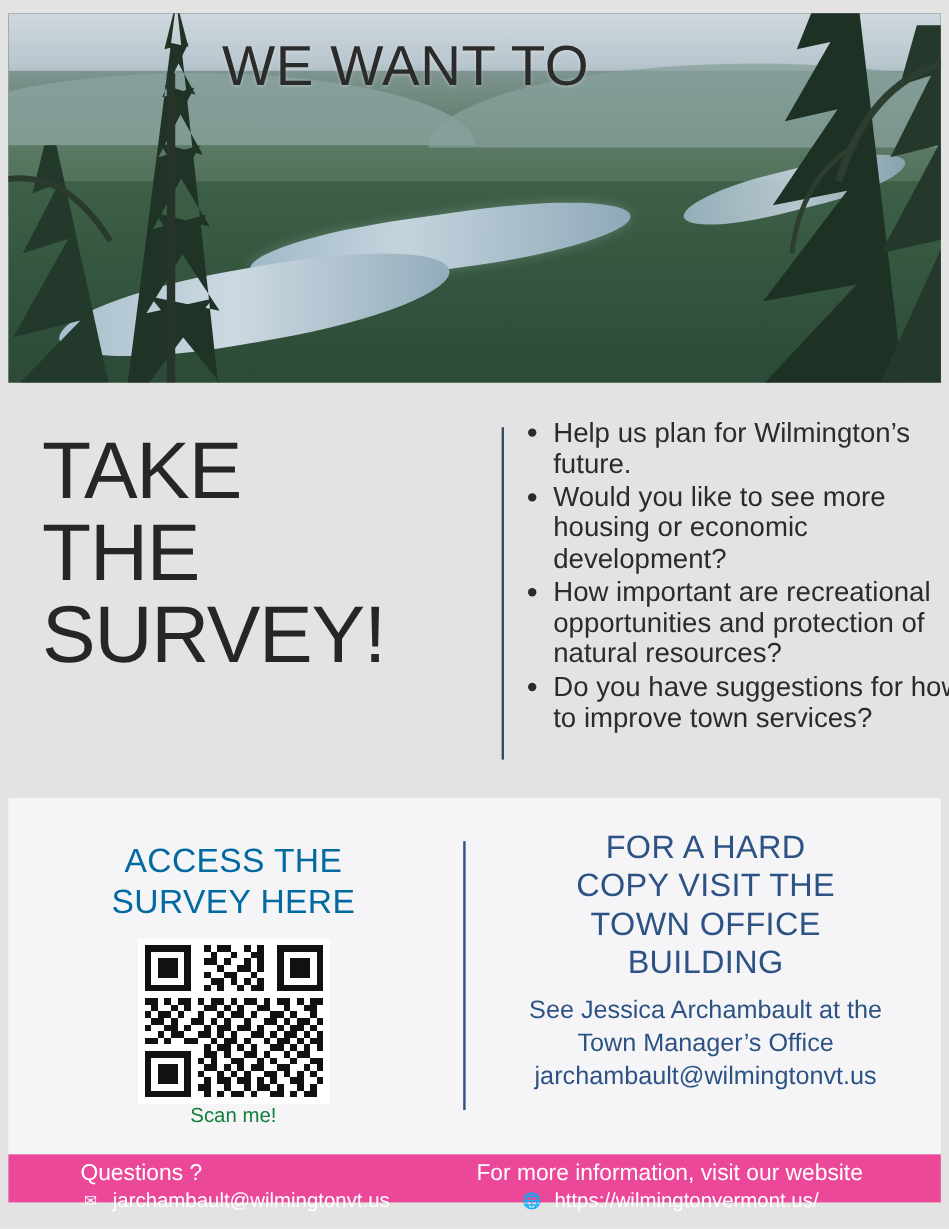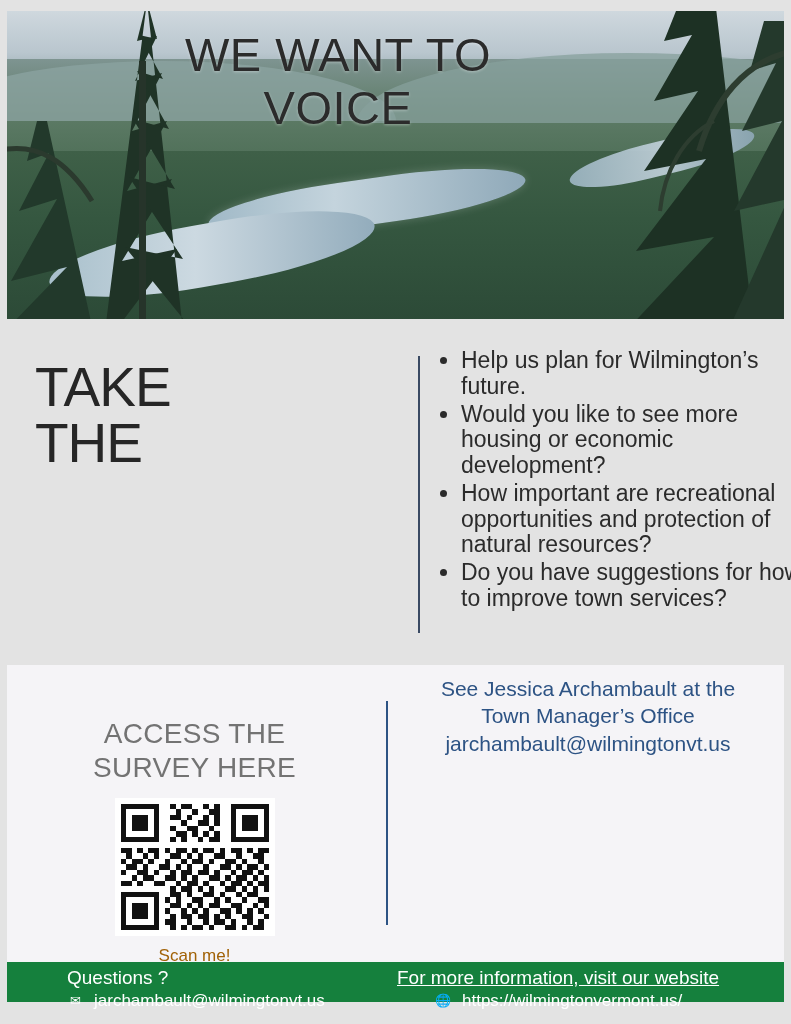--- a/index.html
+++ b/index.html
@@ -125,21 +125,21 @@
     top: 319px;
     width: 777px;
     height: 346px;
     background: #e3e3e3;
   }
   .take-survey {
     position: absolute;
     left: 28px;
     top: 40px;
     width: 370px;
-    font-size: 55px;
+    font-size: 67px;
     line-height: 1.02;
     color: #262626;
     letter-spacing: -1px;
     font-weight: 400;
   }
   .bullet-rule {
     position: absolute;
     left: 411px;
     top: 37px;
     width: 2px;
@@ -170,40 +170,39 @@
     height: 297px;
     background: #f5f4f7;
   }
   .panel-left {
     position: absolute;
     left: 0; top: 0;
     width: 375px; height: 100%;
     text-align: center;
   }
   .access-title {
-    margin-top: 52px;
+    margin-top: 36px;
     font-size: 28px;
     line-height: 1.2;
-    color: #737373;
+    color: #0369a1;
     letter-spacing: .3px;
   }
   .qr-wrap {
     margin: 14px auto 0;
     width: 160px;
     height: 138px;
   }
   .qr {
     width: 160px;
     height: 138px;
     display: block;
   }
   .scan-me {
-    margin-top: 10px;
     font-size: 17px;
-    color: #a16207;
+    color: #15803d;
   }
   .panel-divider {
     position: absolute;
     left: 379px;
     top: 36px;
     width: 2px;
     height: 224px;
     background: #2d5384;
   }
   .panel-right {
@@ -227,21 +226,21 @@
     line-height: 1.3;
   }
 
   
   .footer {
     position: absolute;
     left: 7px;
     top: 962px;
     width: 777px;
     height: 40px;
-    background: #15803d;
+    background: #ec4899;
     color: #fff;
   }
   .foot-q {
     position: absolute;
     left: 60px;
     top: 5px;
     font-size: 19px;
   }
   .foot-mail-row {
     position: absolute;
@@ -250,21 +249,20 @@
     font-size: 17px;
     display: flex;
     align-items: center;
     gap: 10px;
   }
   .foot-info {
     position: absolute;
     left: 390px;
     top: 5px;
     font-size: 19px;
-    text-decoration: underline;
   }
   .foot-web-row {
     position: absolute;
     left: 428px;
     top: 29px;
     font-size: 17px;
     display: flex;
     align-items: center;
     gap: 10px;
   }
@@ -308,28 +306,28 @@
       </g>
       <g fill="#24392c">
         <path d="M250 30 L236 80 L262 72 L228 140 L268 130 L220 220 L274 208 L214 340 L280 340 L280 30 Z"></path>
       </g>
       <path d="M280 60 C230 70 200 110 185 160" stroke="#2d3d30" stroke-width="6" fill="none"></path>
       <path d="M200 130 C170 145 150 180 146 220" stroke="#2d3d30" stroke-width="4" fill="none"></path>
     </svg>
 
     <div class="hero-title">
       <div>WE WANT TO</div>
-      <div>VOICE</div>
     </div>
   </div>
 
   <div class="mid">
     <div class="take-survey">
       <div>TAKE</div>
       <div>THE</div>
+      <div>SURVEY!</div>
     </div>
     <div class="bullet-rule"></div>
     <ul class="bullets">
       <li>Help us plan for Wilmington’s future.</li>
       <li>Would you like to see more housing or economic development?</li>
       <li>How important are recreational opportunities and protection of natural resources?</li>
       <li>Do you have suggestions for how to improve town services?</li>
     </ul>
   </div>
 
@@ -512,20 +510,26 @@
               <rect x="25" y="23" width="2" height="1"></rect>
           </g>
         </svg>
       </div>
       <div class="scan-me">Scan me!</div>
     </div>
 
     <div class="panel-divider"></div>
 
     <div class="panel-right">
+      <div class="hard-copy-title">
+        <div>FOR A HARD</div>
+        <div>COPY VISIT THE</div>
+        <div>TOWN OFFICE</div>
+        <div>BUILDING</div>
+      </div>
       <div class="hard-copy-body">
         <div>See Jessica Archambault at the</div>
         <div>Town Manager’s Office</div>
         <div>jarchambault@wilmingtonvt.us</div>
       </div>
     </div>
   </div>
 
   <div class="footer">
     <div class="foot-q">Questions ?</div>

